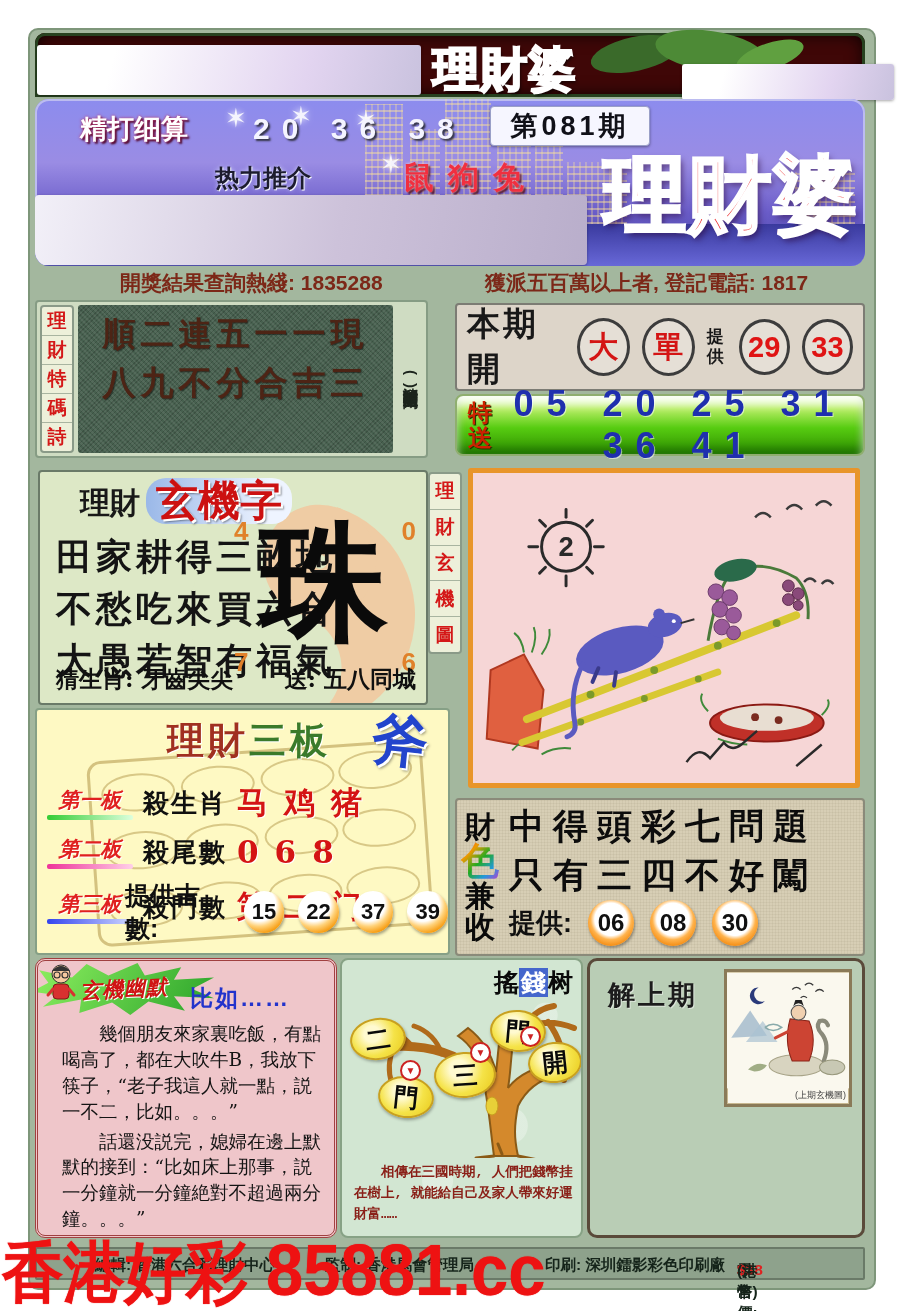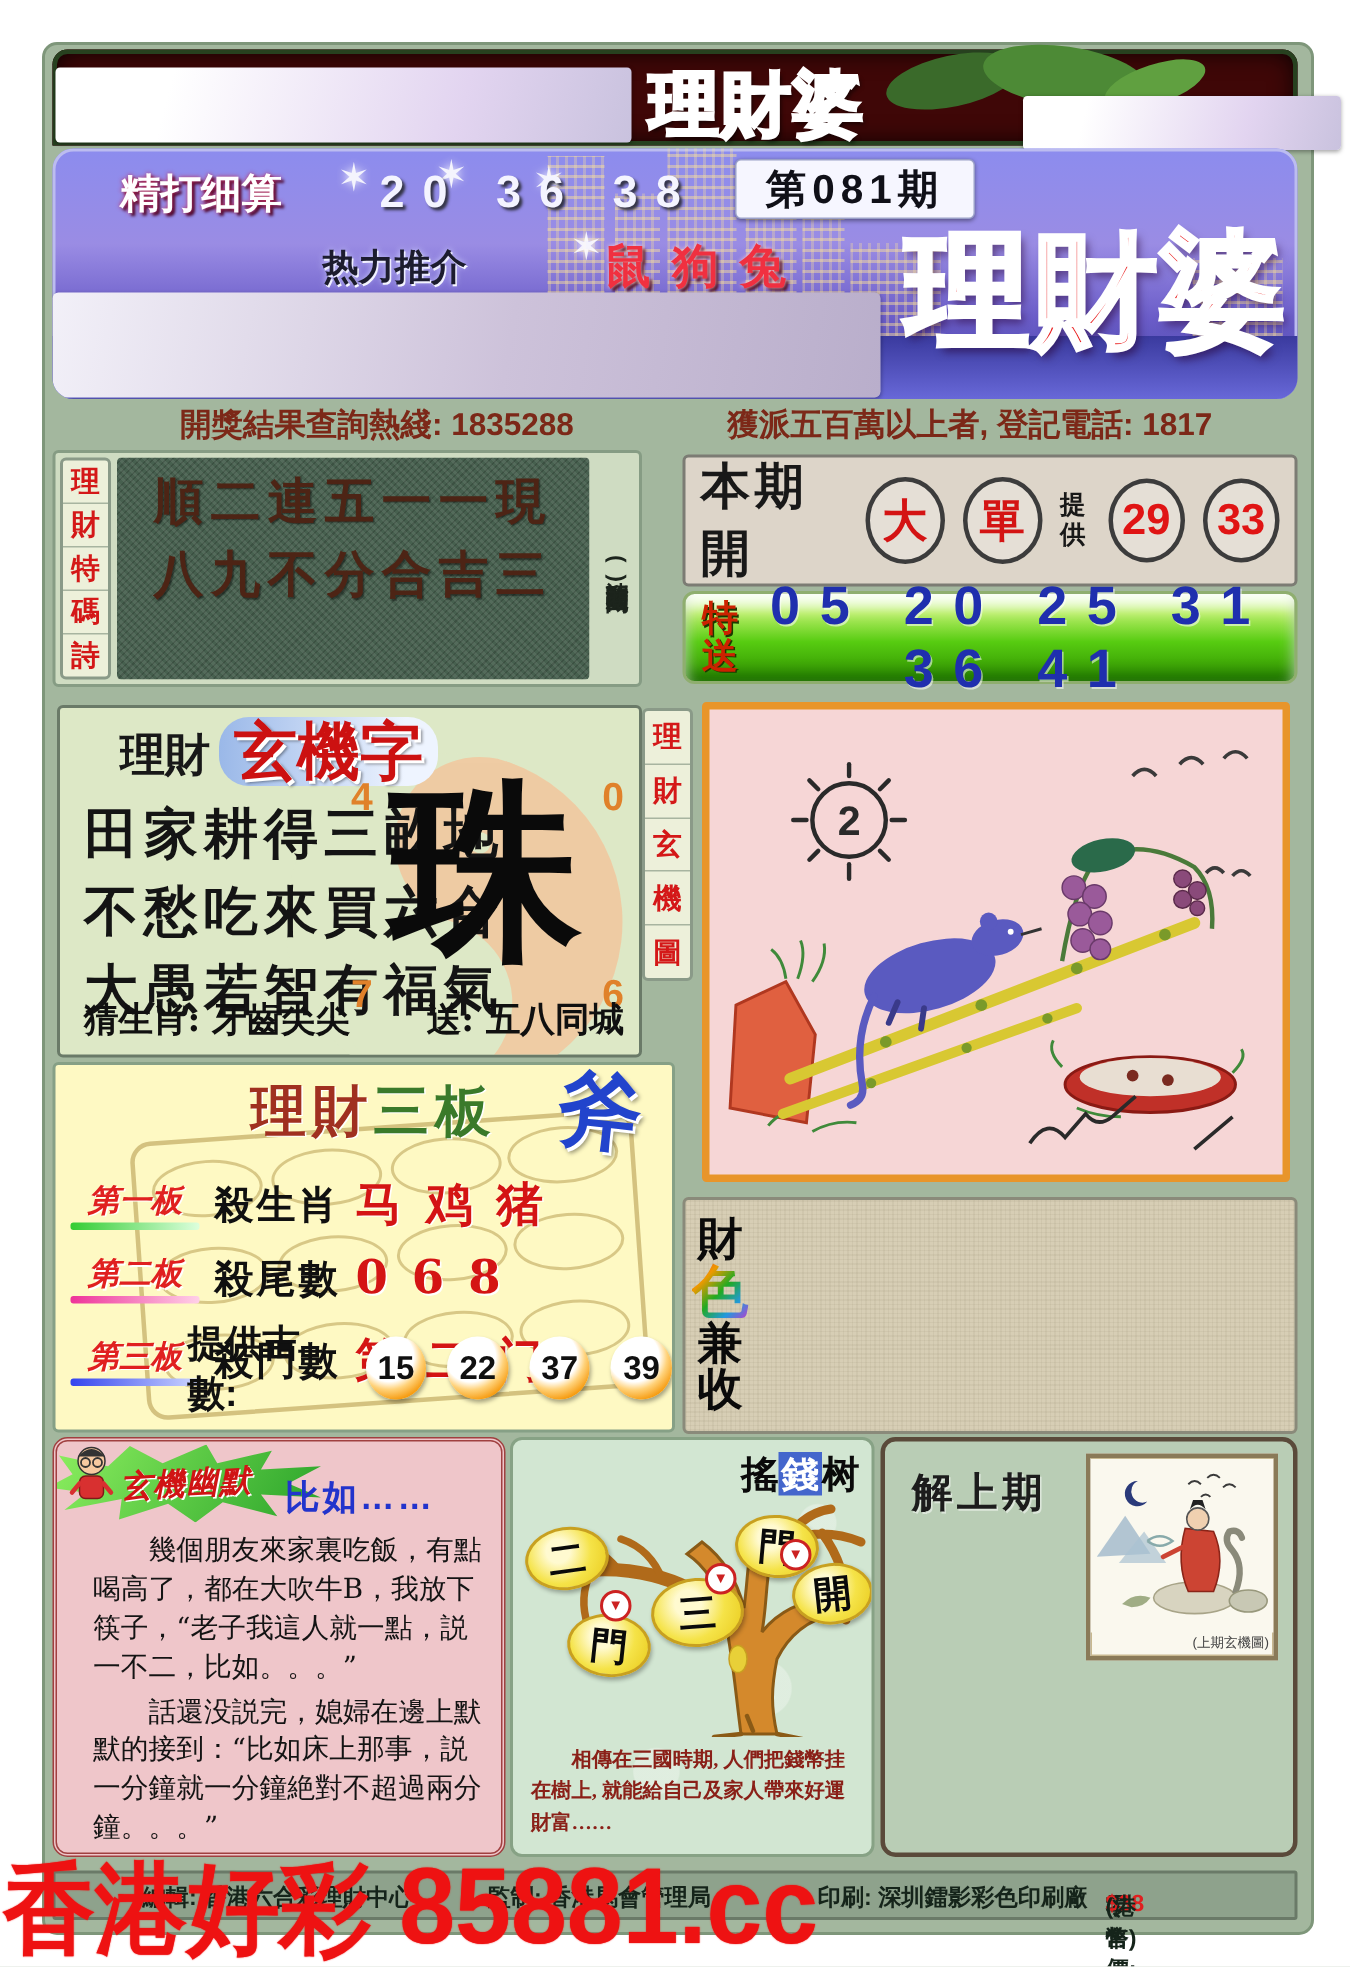--- a/index.html
+++ b/index.html
@@ -188,21 +188,21 @@
                          radial-gradient(circle at 85% 20%,rgba(255,255,255,.3) 0 12px,transparent 13px);}
   .tree-title{position:absolute;right:8px;top:6px;font-family:"DejaVu Serif",serif;font-size:25px;font-weight:900;color:#0a0a0a;}
   .tree-title .hi{background:#4466cc;color:#fff;padding:0 2px;}
   .tree-svg{position:absolute;left:0;top:26px;width:243px;height:172px;}
   .leaf{position:absolute;width:52px;height:38px;border-radius:50%;border:2px solid #c8a020;
         background:radial-gradient(circle at 40% 35%,#fffad0 20%,#f5e348 55%,#e8c818 100%);
         display:flex;align-items:center;justify-content:center;font-family:"DejaVu Serif",serif;
         font-size:25px;font-weight:900;color:#0a0a0a;box-shadow:1px 2px 3px rgba(0,0,0,.3);}
   .leaf-dot{position:absolute;width:17px;height:17px;border-radius:50%;background:#fff;border:2px solid #cc2222;
         color:#cc2222;font-size:10px;display:flex;align-items:center;justify-content:center;font-weight:900;}
-  .tree-caption{position:absolute;left:12px;right:8px;bottom:10px;font-family:Liberation Serif, serif;font-size:13.5px;
+  .tree-caption{position:absolute;left:12px;right:8px;bottom:10px;font-family:Liberation Mono, monospace;font-size:13.5px;
         font-weight:900;color:#8a2018;line-height:1.55;text-indent:2em;}
 
   
   #jsq{left:587px;top:958px;width:278px;height:280px;background:#b9cdb5;border:3px solid #5a4a3a;border-radius:10px;
         box-sizing:border-box;}
   .jsq-title{position:absolute;left:18px;top:16px;font-size:27px;font-weight:900;color:#1c1c1c;letter-spacing:3px;
         text-shadow:1px 1px 0 rgba(255,255,255,.5);}
   .jsq-pic{position:absolute;right:10px;top:8px;width:122px;height:132px;background:#faf8ee;border:3px solid #8a7a58;
         box-shadow:inset 0 0 0 1px #c8b890;display:flex;flex-direction:column;}
   .jsq-pic svg{display:block;width:100%;flex:1;}
@@ -458,20 +458,30 @@
       <span class="ball-w">39</span>
     </div>
   </div>
 
   <div id="caise" class="abs">
     <div class="cs-side">
       <span class="b">財</span>
       <span class="cs-rainbow">色</span>
       <span class="b">兼</span>
       <span class="b">收</span>
+    </div>
+    <div class="cs-body">
+      <div class="cs-line">中得頭彩七問題</div>
+      <div class="cs-line">只有三四不好闖</div>
+      <div class="cs-tigong">
+        <span class="lab">提供:</span>
+        <span class="ball-o">06</span>
+        <span class="ball-o">08</span>
+        <span class="ball-o">30</span>
+      </div>
     </div>
   </div>
 
   <div id="humor" class="abs">
     <div class="burst"></div>
     <svg class="mascot" width="34" height="44" viewBox="0 0 34 44">
       <circle cx="17" cy="11" r="9" fill="#f6c9a0" stroke="#333" stroke-width="1"></circle>
       <path d="M8,8 Q17,-2 26,8" fill="#333"></path>
       <circle cx="13" cy="12" r="3" fill="none" stroke="#333" stroke-width="1.2"></circle>
       <circle cx="21" cy="12" r="3" fill="none" stroke="#333" stroke-width="1.2"></circle>

